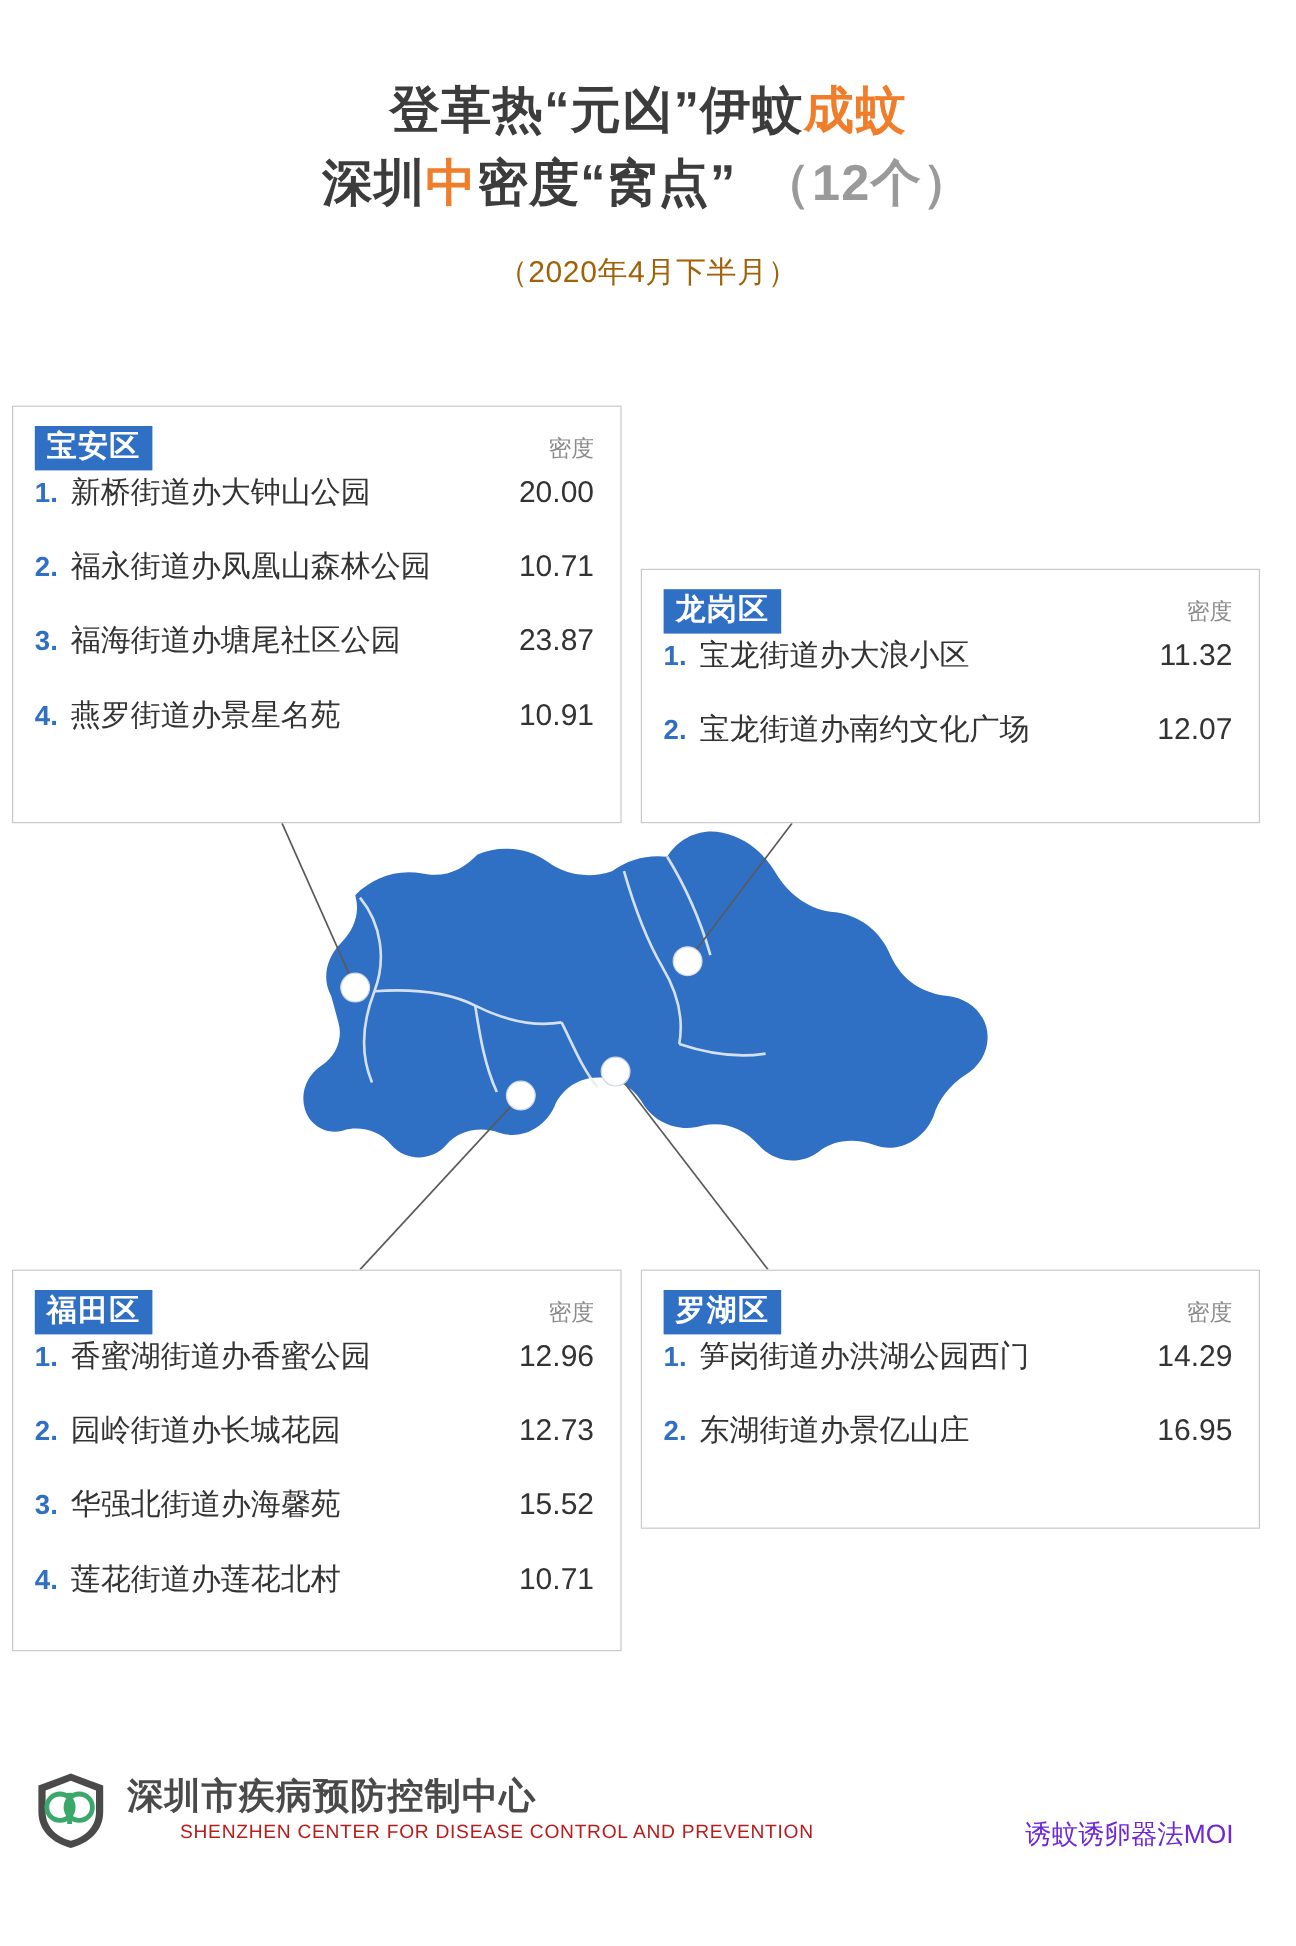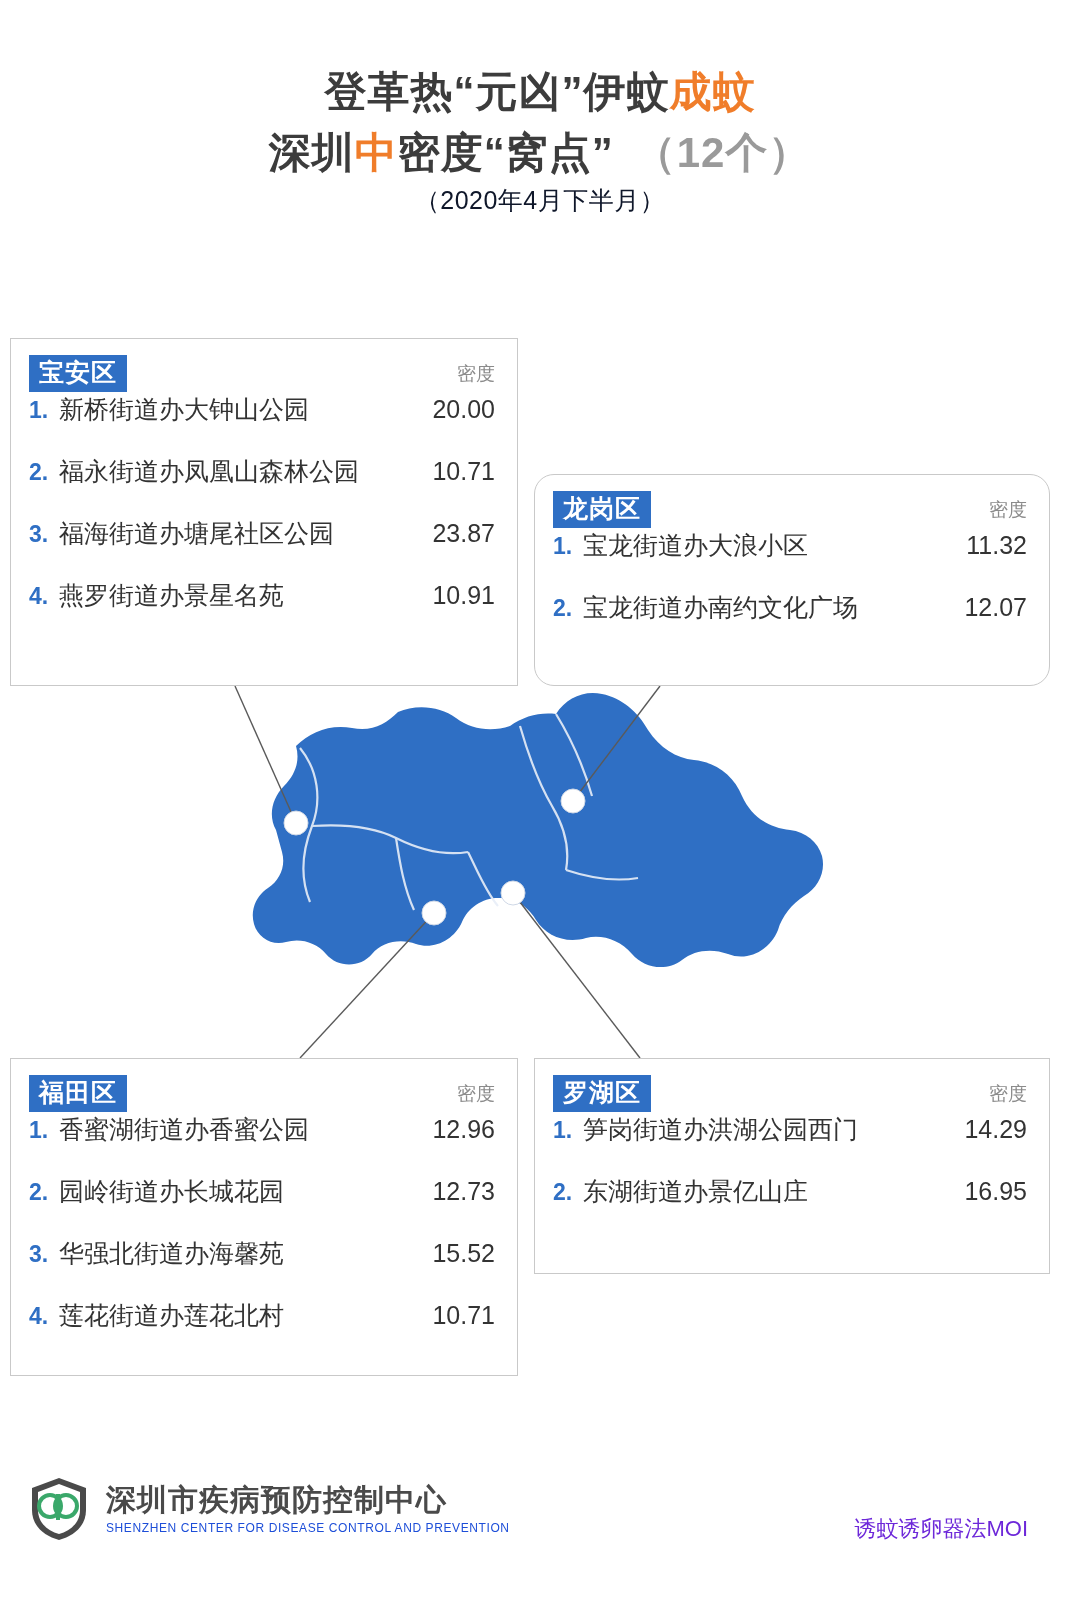--- a/index.html
+++ b/index.html
@@ -33,22 +33,23 @@
   }
   .accent {
     color: #f07d2a;
   }
   .title-count {
     color: #9a9a9a;
     font-weight: bold;
     margin-left: 20px;
   }
   .subtitle {
+    margin-top: 26px;
     font-size: 25px;
-    color: #0f172a;
+    color: #a16207;
     letter-spacing: 0.5px;
   }
 
   
   .panel {
     position: absolute;
     border: 1px solid #c9c9c9;
     background: #ffffff;
     box-sizing: border-box;
     z-index: 5;
@@ -98,21 +99,21 @@
   .value {
     flex: none;
     font-size: 25px;
     color: #333333;
     text-align: right;
     min-width: 92px;
   }
 
   
   #panel-baoan  { left: 10px;  top: 338px; width: 508px; height: 348px; }
-  #panel-longgang { left: 534px; top: 474px; width: 516px; height: 212px; border-radius: 20px; }
+  #panel-longgang { left: 534px; top: 474px; width: 516px; height: 212px; }
   #panel-futian { left: 10px;  top: 1058px; width: 508px; height: 318px; }
   #panel-luohu  { left: 534px; top: 1058px; width: 516px; height: 216px; }
 
   
   #map-wrap {
     position: absolute;
     left: 0;
     top: 620px;
     width: 1080px;
     height: 420px;
@@ -150,24 +151,25 @@
     margin-right: 16px;
   }
   .org-cn {
     font-size: 30px;
     color: #4a4a4a;
     font-weight: bold;
     letter-spacing: 1px;
     line-height: 1.15;
   }
   .org-en {
-    font-size: 12px;
-    color: #1d4ed8;
+    font-size: 16px;
+    color: #b91c1c;
     letter-spacing: 0.6px;
     margin-top: 4px;
+    margin-left: 44px;
   }
   .footer-right {
     position: absolute;
     right: 52px;
     top: 46px;
     font-size: 22px;
     color: #6d28d9;
   }
 </style>
 </head>

